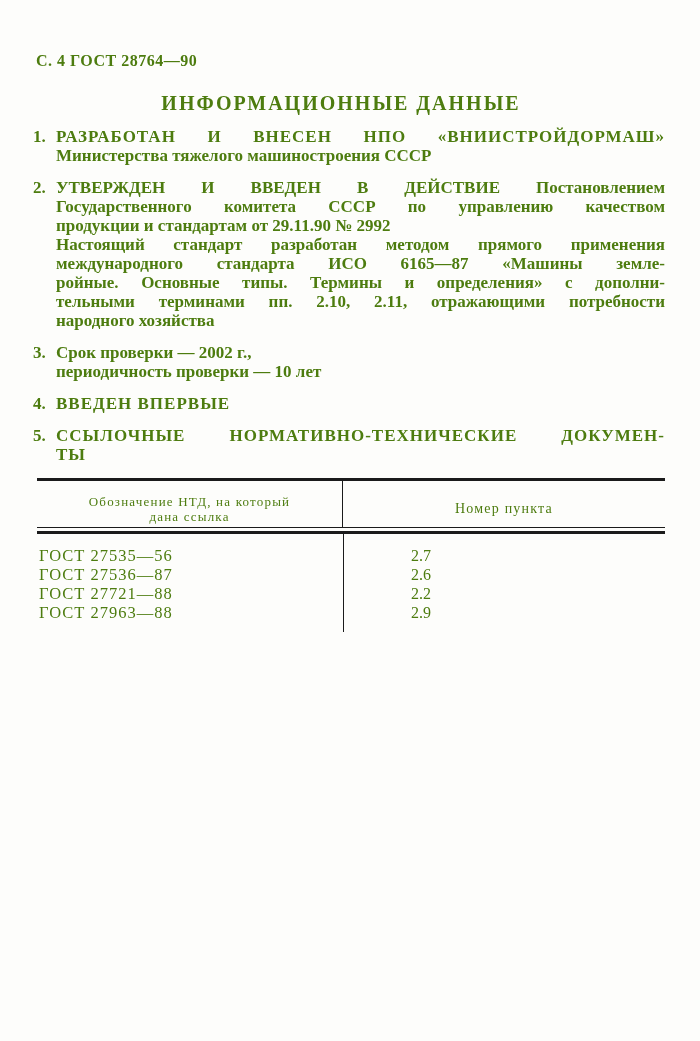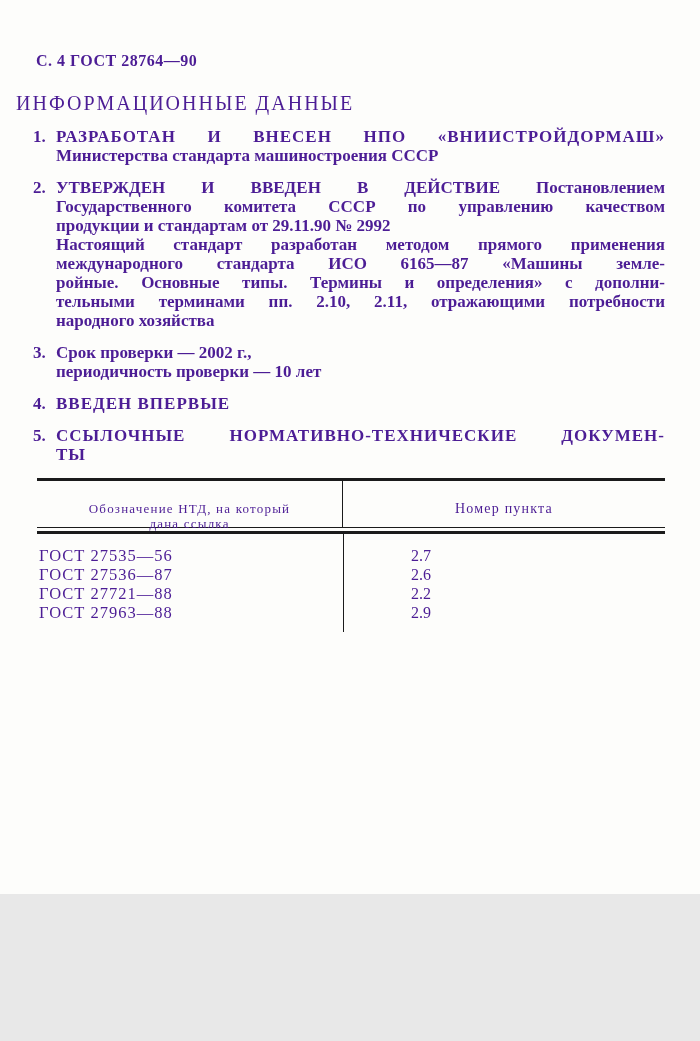--- a/index.html
+++ b/index.html
@@ -1,33 +1,33 @@
 <!DOCTYPE html>
 <html><head>
 <meta charset="utf-8">
 <style>
   html,body { margin:0; padding:0; background:#e8e8e8; }
   .page {
     position:relative;
-    width:700px; height:894px;
+    width:700px; height:1041px;
     margin:0 auto;
     background:#fdfdfb;
-    color:#4c1d95;
+    color:#4d7c0f;
     font-family:"Liberation Serif","DejaVu Serif",serif;
     overflow:hidden;
   }
   .page-label {
     position:absolute; left:36px; top:52px;
     font-size:16px; font-weight:bold; letter-spacing:0.5px;
     white-space:nowrap;
   }
   .doc-title {
-    position:absolute; left:16px; top:92px; width:682px;
-    margin:0; 
-    font-size:20px; font-weight:normal; letter-spacing:2px;
+    position:absolute; left:0; top:92px; width:682px;
+    margin:0; text-align:center;
+    font-size:20px; font-weight:bold; letter-spacing:2px;
     white-space:nowrap;
   }
   .content { position:absolute; left:33px; top:127px; width:632px; }
   .item { display:flex; }
   .item + .item { margin-top:13px; }
   .num {
     width:23px; flex:0 0 23px;
     font-size:17px; font-weight:bold; line-height:19px;
   }
   .item-body { flex:1; min-width:0; }
@@ -45,21 +45,21 @@
   
   .ref-table {
     position:absolute; left:37px; top:478px; width:628px;
     border-top:3px solid #1b1b1b;
     font-weight:normal;
   }
   .t-head { display:flex; height:46px; }
   .th1 {
     flex:0 0 306px; box-sizing:border-box;
     border-right:1px solid #1b1b1b;
-    text-align:center; padding-top:20px;
+    text-align:center; padding-top:13px;
     font-size:13px; line-height:15px; letter-spacing:1.2px;
   }
   .th2 {
     flex:1; text-align:center; padding-top:20px;
     font-size:14px; line-height:15px; letter-spacing:1.2px;
   }
   .dbl { height:3px; border-top:1px solid #1b1b1b; border-bottom:3px solid #1b1b1b; }
   .t-body { position:relative; padding-top:12px; height:106px; }
   .vline {
     position:absolute; left:306px; top:0; width:1px; height:98px;
@@ -85,21 +85,21 @@
   <div class="page-label">С. 4 ГОСТ 28764—90</div>
 
   <h1 class="doc-title">ИНФОРМАЦИОННЫЕ ДАННЫЕ</h1>
 
   <div class="content">
 
     <div class="item">
       <span class="num">1.</span>
       <div class="item-body">
         <div class="ln j sp">РАЗРАБОТАН И ВНЕСЕН НПО «ВНИИСТРОЙДОРМАШ»</div>
-        <div class="ln">Министерства стандарта машиностроения СССР</div>
+        <div class="ln">Министерства тяжелого машиностроения СССР</div>
       </div>
     </div>
 
     <div class="item">
       <span class="num">2.</span>
       <div class="item-body">
         <div class="ln j">УТВЕРЖДЕН И ВВЕДЕН В ДЕЙСТВИЕ Постановлением</div>
         <div class="ln j">Государственного комитета СССР по управлению качеством</div>
         <div class="ln">продукции и стандартам от 29.11.90 № 2992</div>
         <div class="ln j">Настоящий стандарт разработан методом прямого применения</div>

